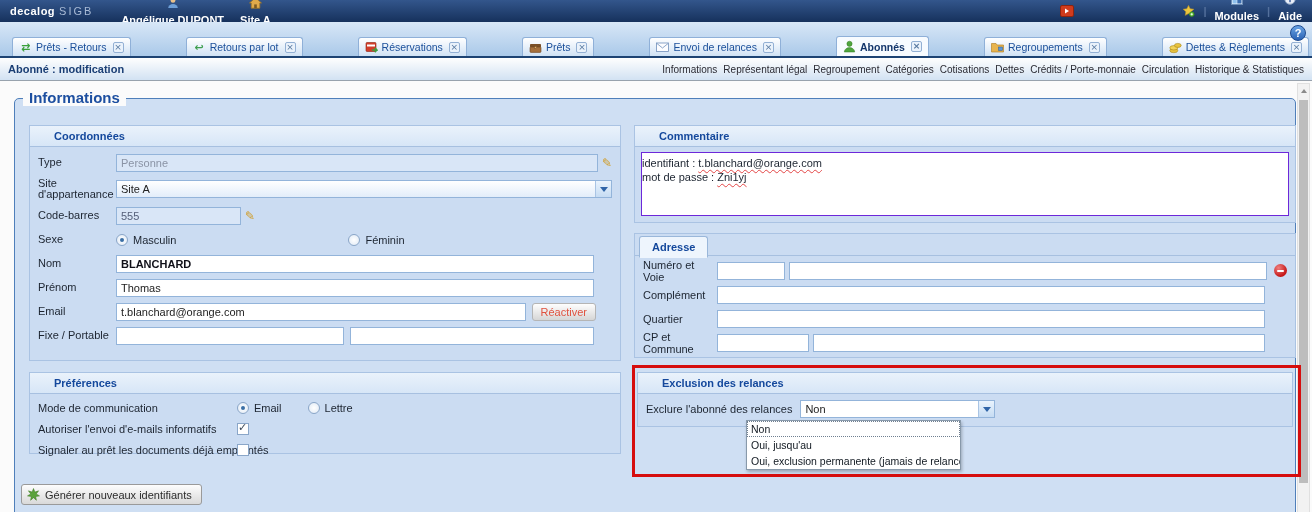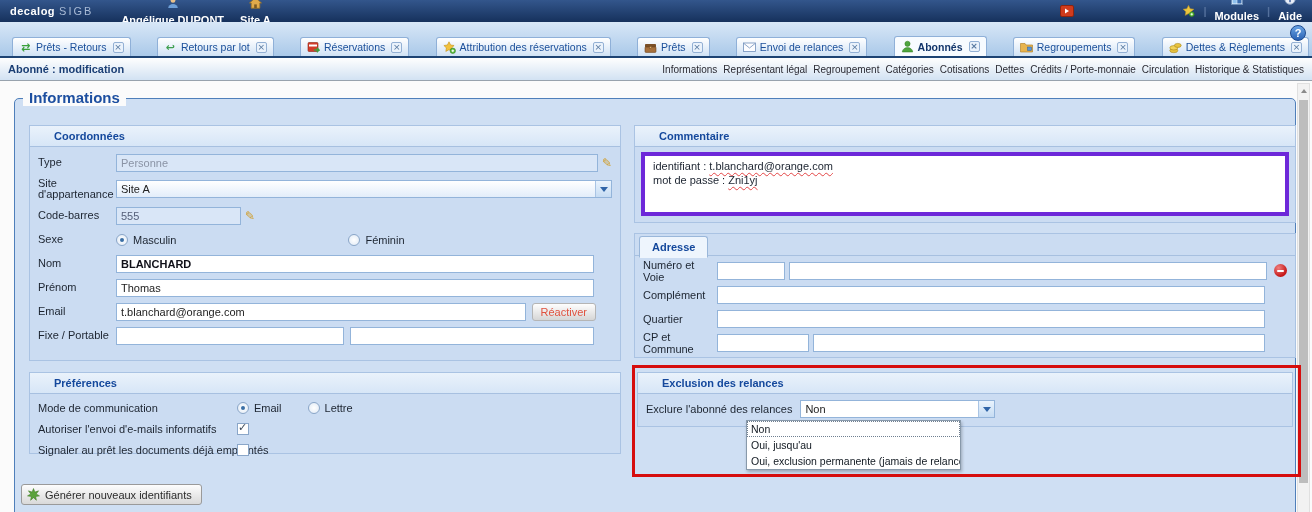--- a/index.html
+++ b/index.html
@@ -128,22 +128,22 @@
   .cal { cursor:pointer; display:inline-flex; }
   .age { margin-left:12px; color:#1c2430; }
 
   
   .prow { display:flex; align-items:center; height:16px; margin:0 8px 5px 8px; }
   .plbl { width:199px; flex:none; color:#1c2430; white-space:nowrap; }
   .pgap { margin-left:26px; }
 
   
   .comment-box {
-    margin:5px 6px; height:64px; background:#fff; border:4px solid #6d28d9;
-    padding:3px 8px; line-height:14px; color:#1c2430; cursor:text;
+    margin:5px 6px; height:64px; background:#fff; border:1px solid #6d28d9;
+    padding:3px 0; line-height:14px; color:#1c2430; cursor:text;
   }
   .wavy { text-decoration:underline; text-decoration-style:wavy; text-decoration-color:#e34545; text-decoration-thickness:1px; text-underline-offset:2px; }
 
   
   .addr-head { height:22px; border-bottom:1px solid #a7c0e0; padding-left:4px; }
   .addr-tab {
     display:inline-block; height:22px; line-height:20px; margin-top:1px; padding:0 12px;
     background:#eef5fd; border:1px solid #9ab7da; border-bottom:1px solid #eef5fd;
     border-radius:3px 3px 0 0; font-weight:bold; color:#14489c; cursor:pointer; position:relative; top:1px;
   }
@@ -277,31 +277,20 @@
       <svg width="13" height="13" viewBox="0 0 13 13">
           <rect x="1" y="1.5" width="10" height="9" rx="1" fill="#d23c2a" stroke="#8d2410" stroke-width="0.6"></rect>
           <rect x="2" y="3.5" width="8" height="2" fill="#fff"></rect>
           <path d="M7 9 L12 9 L9.8 6.8 M12 9 L9.8 11.2" stroke="#3fa040" stroke-width="1.4" fill="none"></path>
         </svg>
     </span>
     <span>Réservations</span>
     <span class="tclose glyph"></span>
   </div>
 
-  <div class="tab">
-    <span class="ticon">
-      <svg width="13" height="13" viewBox="0 0 13 13">
-          <path d="M6 0.8l1.6 3.2 3.5.5-2.5 2.4.6 3.5L6 8.7 2.8 10.4l.6-3.5L.9 4.5l3.5-.5z" fill="#f2c23e" stroke="#c49018" stroke-width="0.6"></path>
-          <circle cx="9.8" cy="9.8" r="2.7" fill="#58b93a" stroke="#2f7a1c" stroke-width="0.5"></circle>
-          <path d="M9.8 8.5v2.6M8.5 9.8h2.6" stroke="#fff" stroke-width="1"></path>
-        </svg>
-    </span>
-    <span>Attribution des réservations</span>
-    <span class="tclose glyph"></span>
-  </div>
 
   <div class="tab">
     <span class="ticon">
       <svg width="13" height="13" viewBox="0 0 13 13">
           <rect x="1" y="3" width="11" height="3.4" rx="0.8" fill="#7a4f26"></rect>
           <rect x="1" y="6" width="11" height="5.4" rx="0.8" fill="#a6703c" stroke="#6d4520" stroke-width="0.6"></rect>
           <rect x="5.4" y="5.4" width="2.2" height="2" fill="#e2b46a" stroke="#6d4520" stroke-width="0.5"></rect>
         </svg>
     </span>
     <span>Prêts</span>

